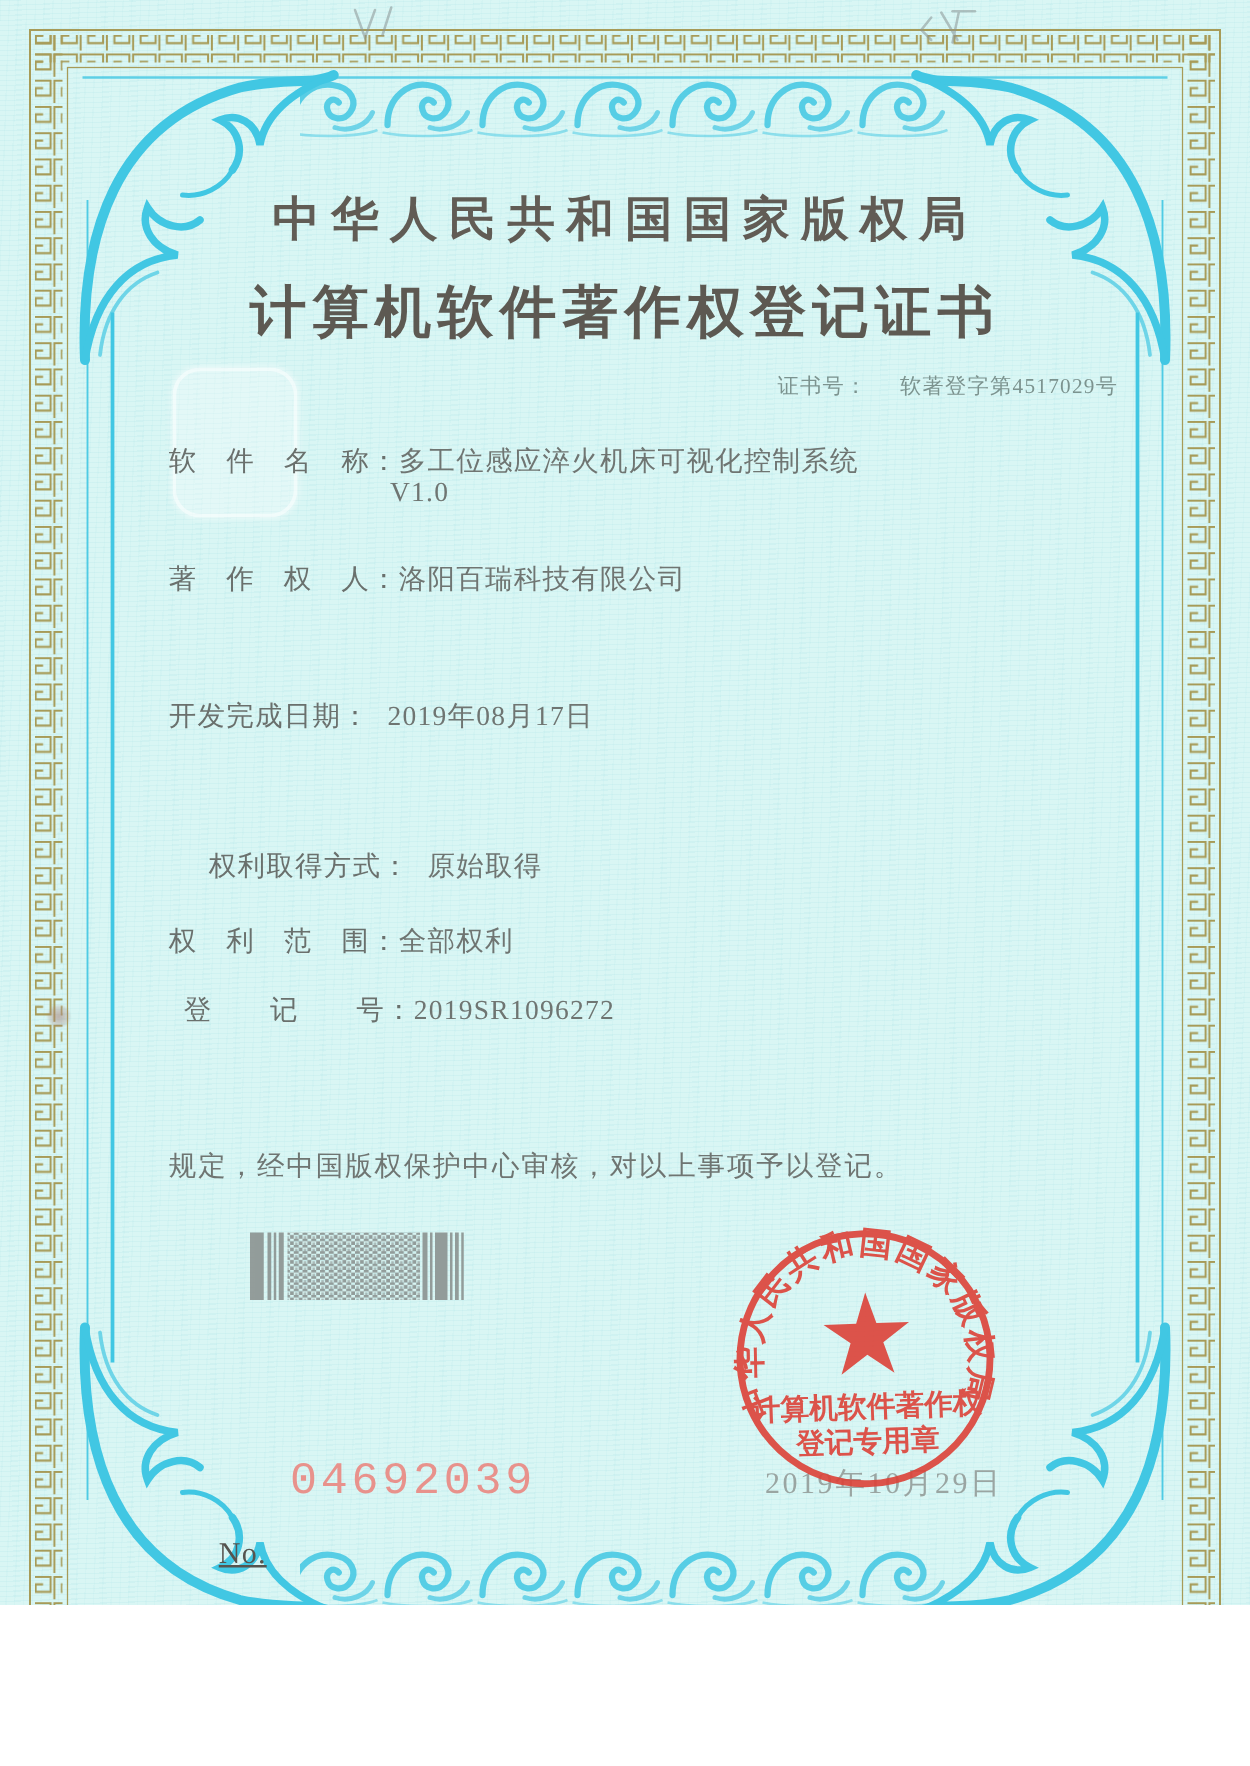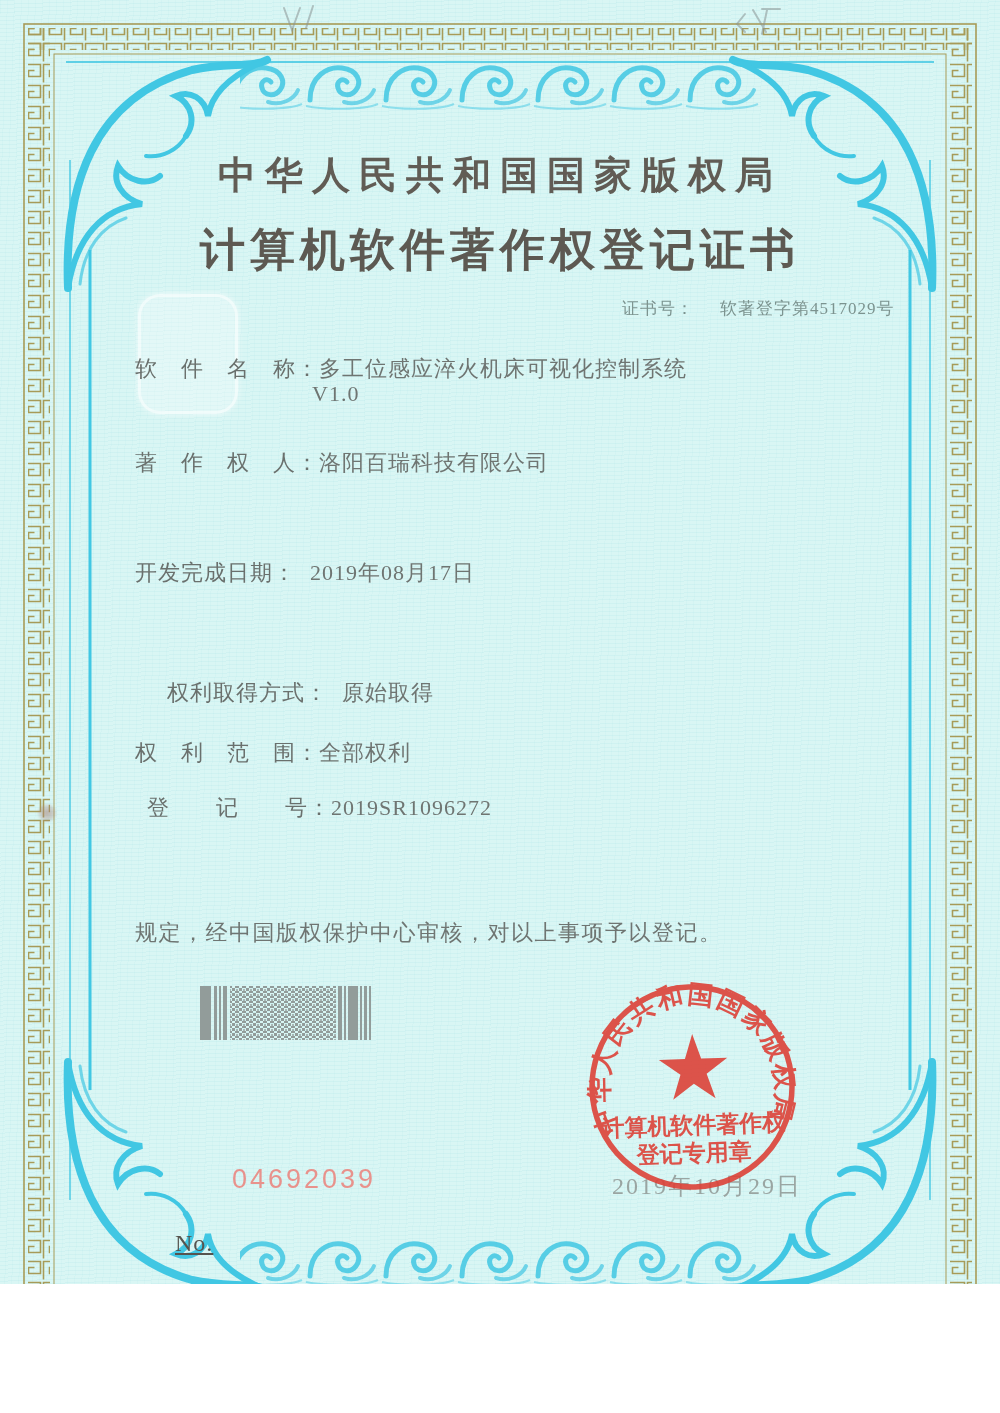--- a/index.html
+++ b/index.html
@@ -21,21 +21,21 @@
   .certno .lbl{margin-right:26px;}
   .row-label{font-size:22px;color:#6a706d;letter-spacing:1px;white-space:pre;}
   .row-value{font-size:22px;color:#6f7572;letter-spacing:1px;white-space:pre;}
   .note-line{width:762px;font-size:22px;color:#6f7572;letter-spacing:1.5px;line-height:30px;}
   .indent{text-indent:2em;}
   .watermark{left:118px;top:642px;width:775px;font-size:116px;font-weight:bold;
      font-family:"Liberation Sans","DejaVu Sans",sans-serif;
      color:rgba(124,140,140,0.42);letter-spacing:8px;white-space:nowrap;z-index:30;
      text-shadow:1px 1px 0 rgba(255,255,255,0.55), -1px -1px 1px rgba(90,100,100,0.25);}
   .footer-no-label{font-size:24px;color:#56544f;letter-spacing:1px;}
-  .footer-no-value{font-size:27px;color:#e8928c;letter-spacing:3px;font-family:Liberation Sans, sans-serif;}
+  .footer-no-value{font-size:36px;color:#e8928c;letter-spacing:3px;font-family:Liberation Mono, monospace;}
   .footer-date{font-size:24px;color:#9aa5a2;letter-spacing:2px;}
   .emboss-remnant{left:138px;top:294px;width:100px;height:120px;border-radius:22px;
      background:rgba(255,255,255,0.28);box-shadow:inset 0 0 0 3px rgba(255,255,255,0.5),0 0 6px rgba(255,255,255,0.6);}
   .smudge{left:38px;top:804px;width:18px;height:18px;border-radius:50%;
      background:radial-gradient(circle, rgba(168,128,118,0.6), rgba(168,128,118,0));filter:blur(1px);}
 </style>
 </head>
 <body>
 
 <div id="stage">

